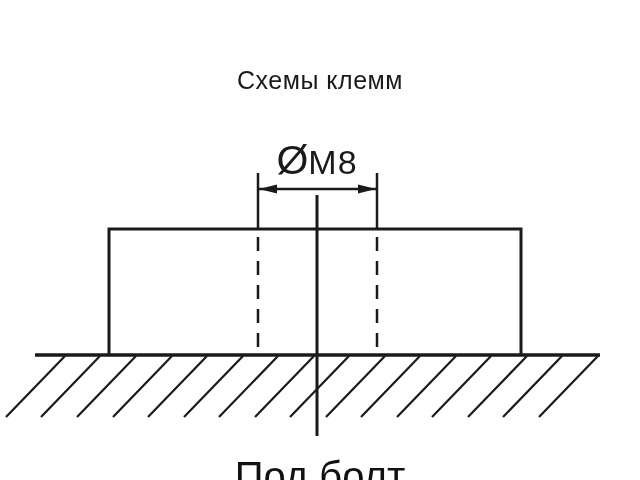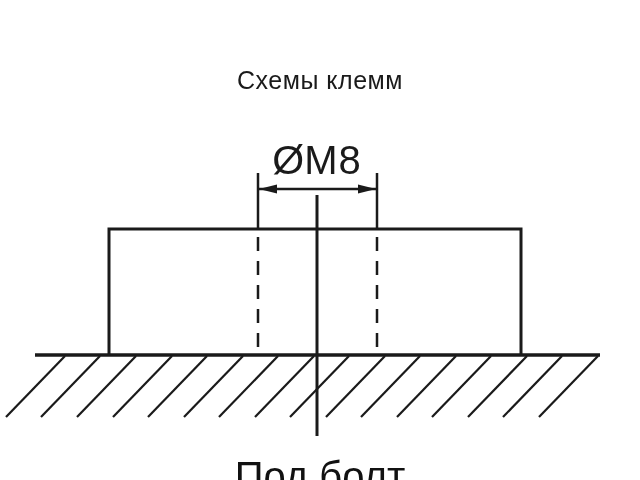--- a/index.html
+++ b/index.html
@@ -36,21 +36,21 @@
     white-space: nowrap;
     display: flex;
     align-items: baseline;
     color: #1a1a1a;
   }
   .dim-label .dia {
     font-size: 41px;
     line-height: 1;
   }
   .dim-label .thread {
-    font-size: 40px;
+    font-size: 34px;
     line-height: 1;
     letter-spacing: 1px;
   }
   .drawing {
     position: absolute;
     top: 0;
     left: 0;
   }
   .drawing line, .drawing path {
     stroke: #1a1a1a;

